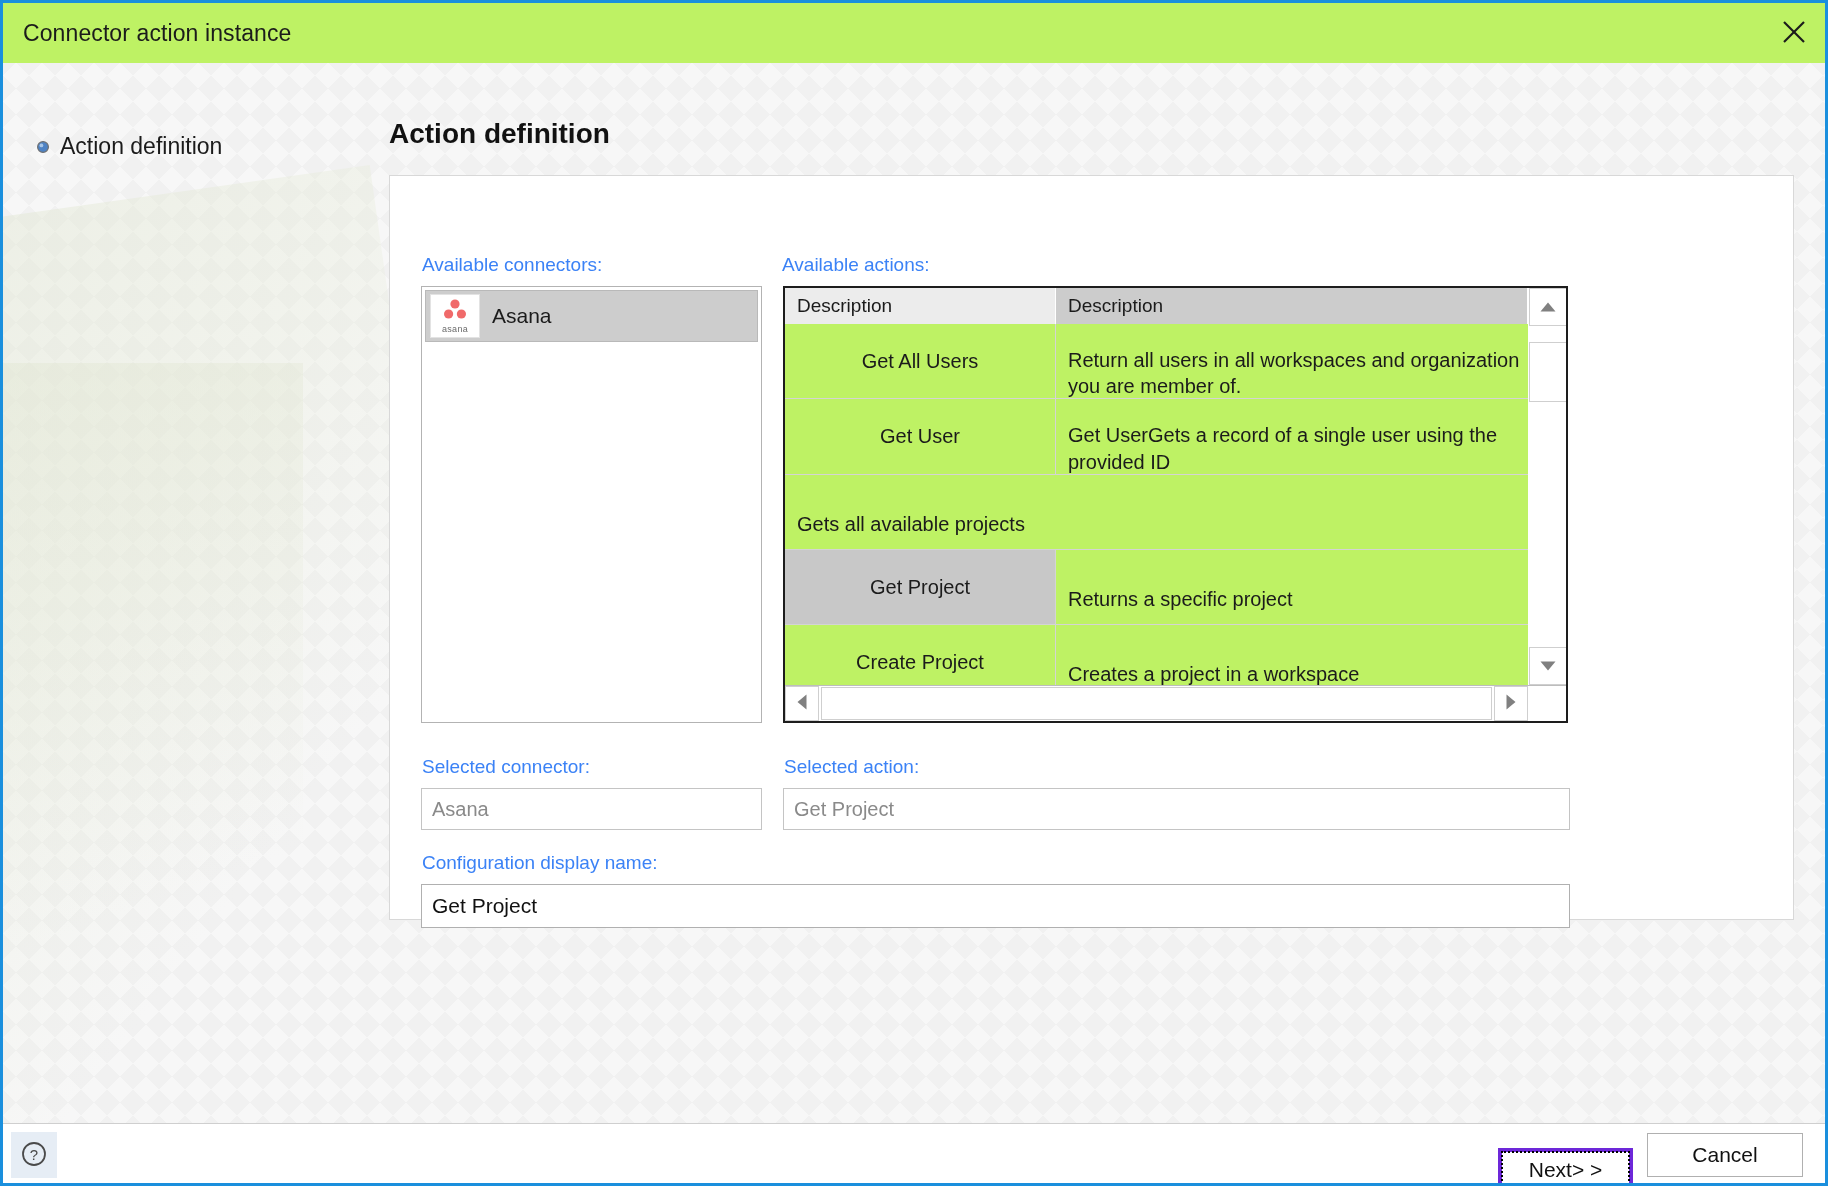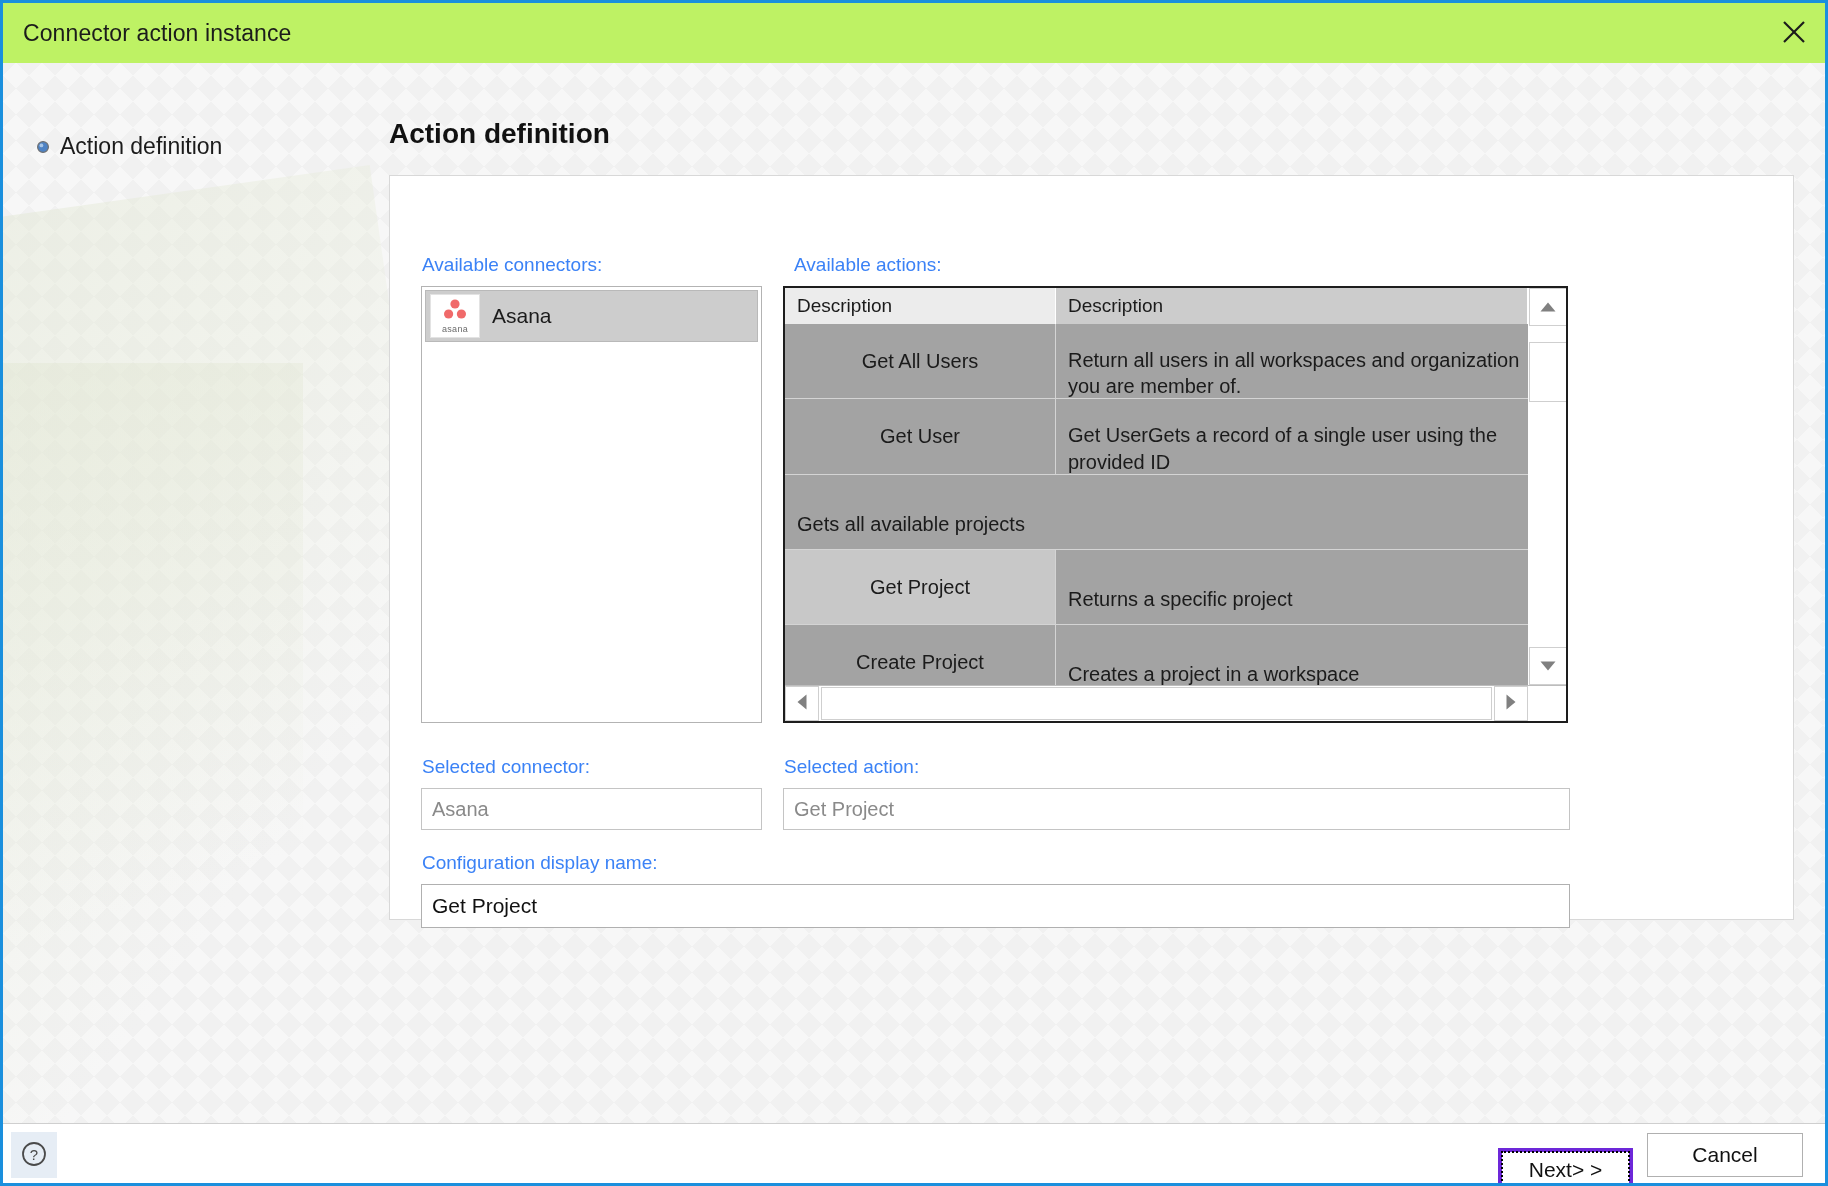--- a/index.html
+++ b/index.html
@@ -171,27 +171,27 @@
     line-height: 9px;
     margin-top: 1px;
   }
   .connector-name {
     margin-left: 12px;
     font-size: 21px;
     color: #1b1b1b;
   }
 
   
-  #actions-label { position: absolute; left: 404px; top: 78px; }
+  #actions-label { position: absolute; left: 392px; top: 78px; }
   #actions-box {
     position: absolute;
     left: 393px; top: 110px;
     width: 785px; height: 437px;
     border: 2px solid #1d1d1d;
-    background: #a3a3a3;
+    background: #bef264;
     display: flex;
     flex-direction: column;
     overflow: hidden;
   }
   #actions-inner {
     flex: 1 1 auto;
     display: flex;
     min-height: 0;
   }
   #grid-wrap {

